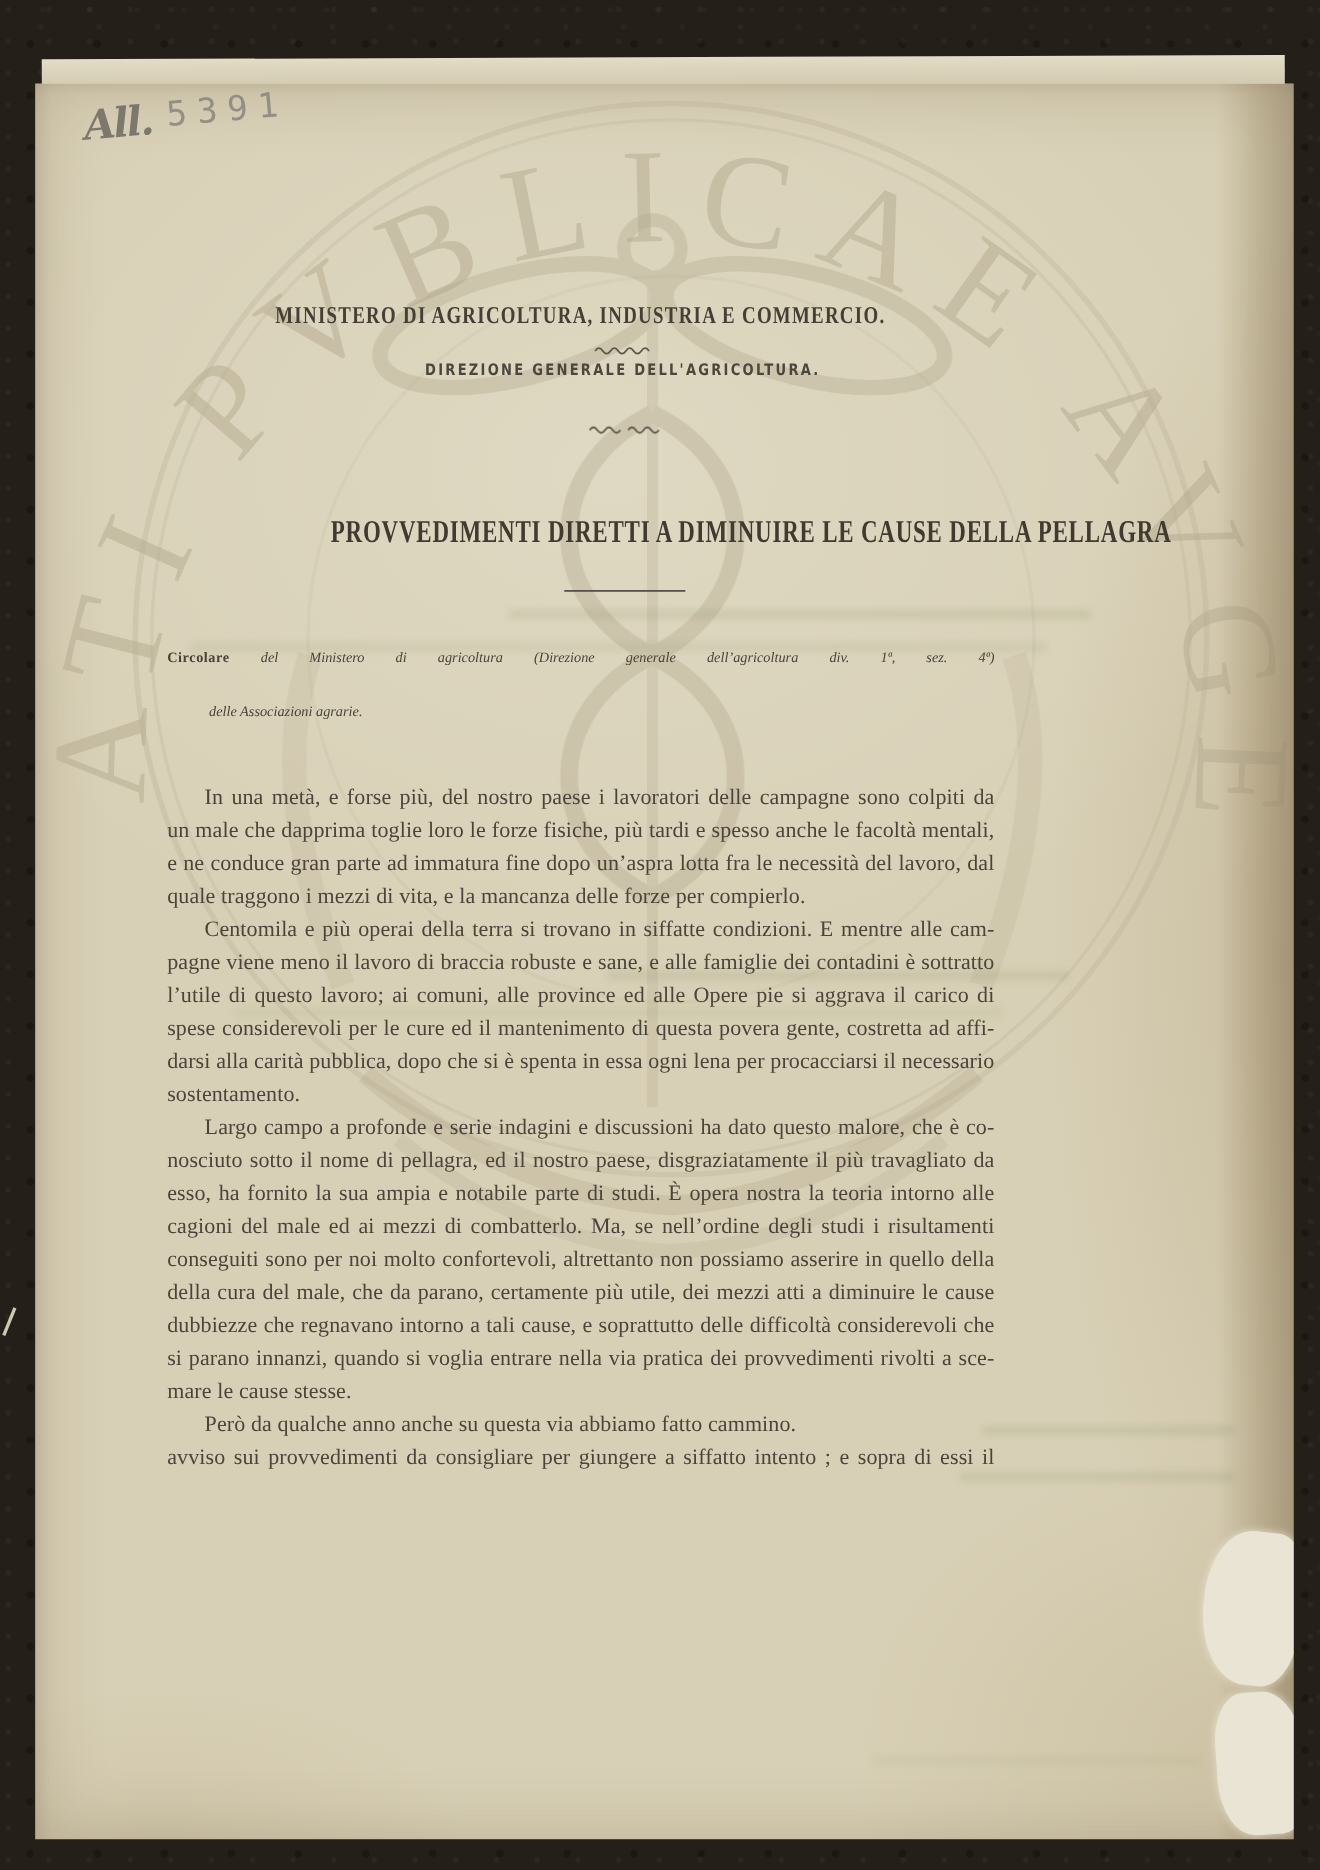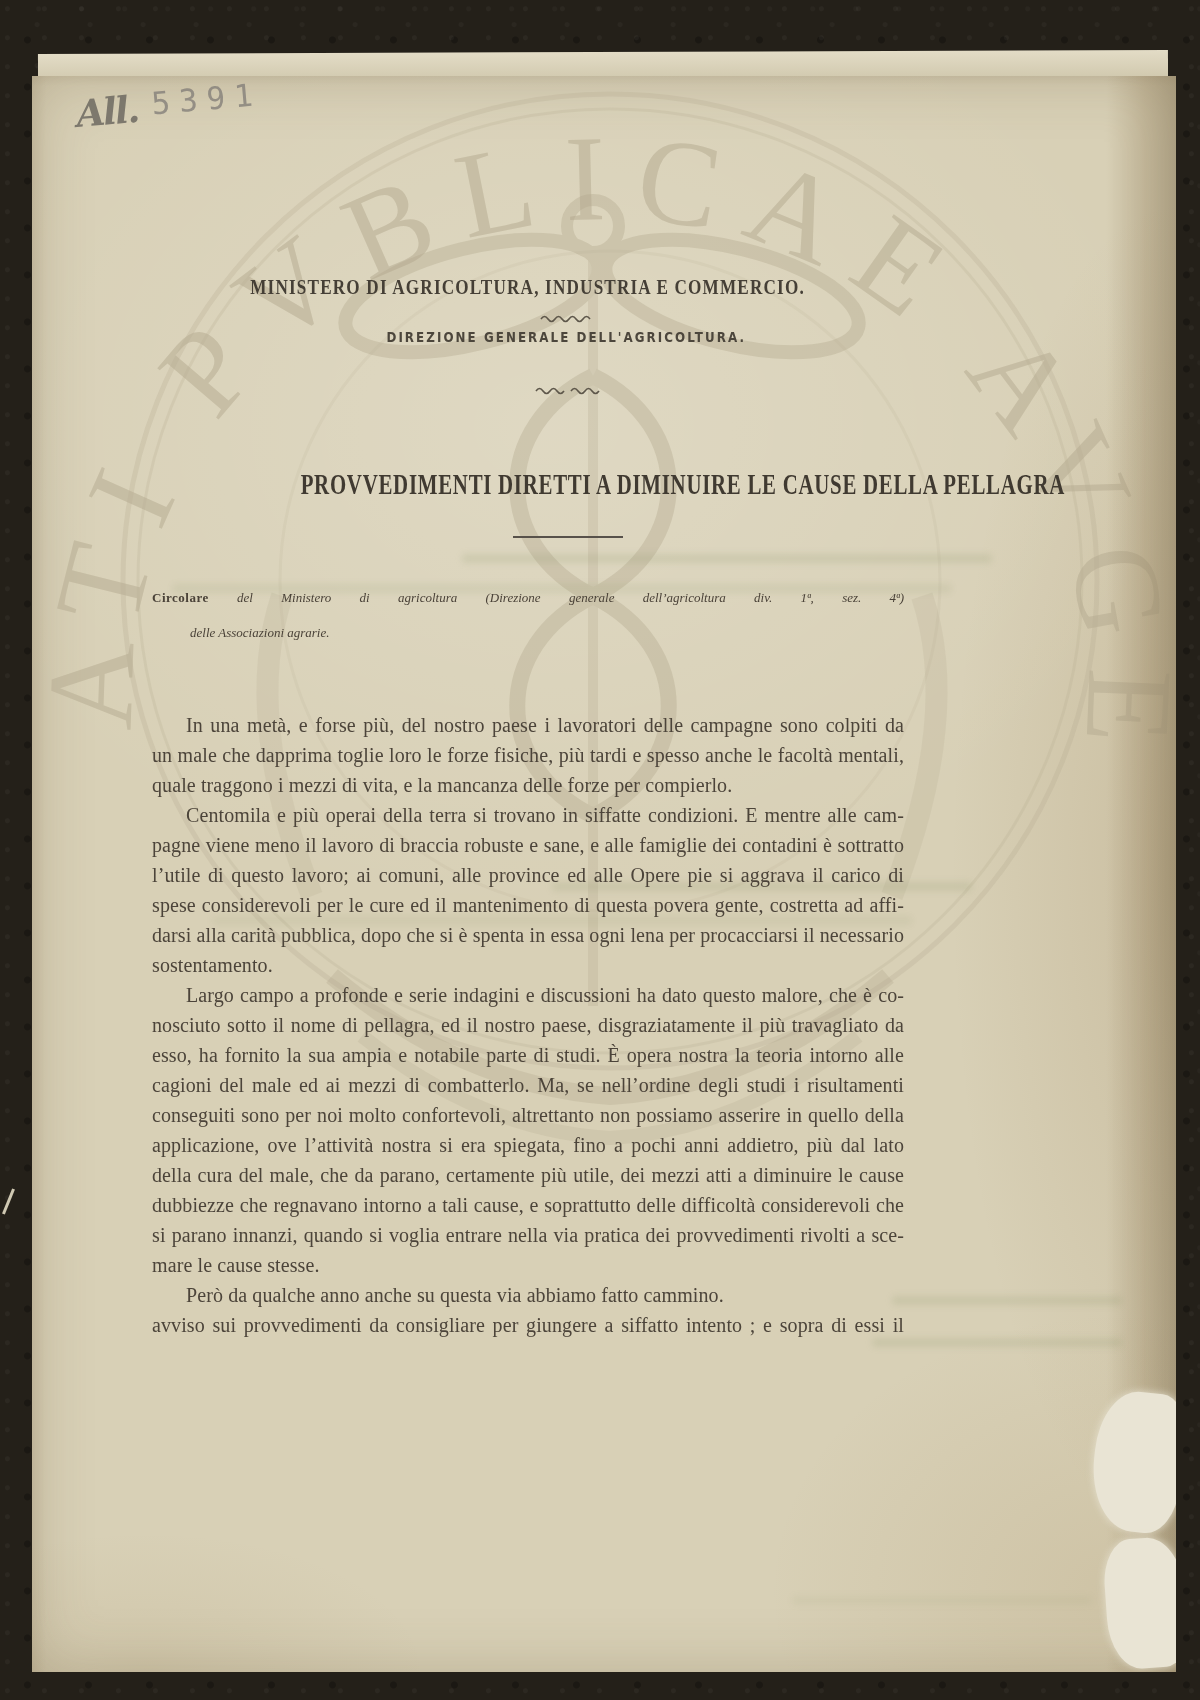--- a/index.html
+++ b/index.html
@@ -62,21 +62,21 @@
   .direzione{position:absolute;top:252px;width:100%;text-align:center;white-space:nowrap;transform:translateX(38px);}
   .direzione > span{display:inline-block;transform:scaleX(0.82);font-family:"DejaVu Sans",sans-serif;font-weight:bold;font-size:14.5px;letter-spacing:2.5px;color:#4c463c;}
 
   .main-title{position:absolute;top:392px;width:100%;text-align:center;white-space:nowrap;}
   .main-title > span{display:inline-block;transform:scaleX(0.72);font-weight:bold;font-size:29px;letter-spacing:1px;color:#403a31;}
 
   .title-rule{position:absolute;top:460px;left:50%;width:110px;height:2px;background:#57514a;transform:translateX(-15px);}
 
   .circolare{position:absolute;top:504px;width:100%;font-style:italic;font-size:13px;line-height:35px;color:#4a4238;}
   .circ-line{text-align:justify;text-align-last:justify;}
-  .circ-line.nolast{text-align-last:left;}
+  .circ-line.nolast{text-align-last:left;margin-top:14px;}
   .circ-line.ind{margin-left:38px;}
   .circ-lead{font-style:normal;font-weight:bold;letter-spacing:0.5px;}
 
   .bodytext{position:absolute;top:634px;width:100%;font-size:20px;line-height:30px;letter-spacing:0.1px;color:#4c443a;}
   .bline{text-align:left;white-space:normal;}
   .bline.just{text-align:justify;text-align-last:justify;}
   .bline.first{text-indent:34px;}
 </style>
 </head>
 <body>
@@ -161,33 +161,33 @@
     <div class="title-rule"></div>
 
     <div class="circolare">
       <div class="circ-line"><span class="circ-lead">Circolare</span><span> del Ministero di agricoltura (Direzione generale dell’agricoltura div. 1ª, sez. 4ª)</span></div>
       <div class="circ-line ind nolast">delle Associazioni agrarie.</div>
     </div>
 
     <div class="bodytext">
         <div class="bline first just">In una metà, e forse più, del nostro paese i lavoratori delle campagne sono colpiti da</div>
         <div class="bline just">un male che dapprima toglie loro le forze fisiche, più tardi e spesso anche le facoltà mentali,</div>
+        <div class="bline just">e ne conduce gran parte ad immatura fine dopo un’aspra lotta fra le necessità del lavoro, dal</div>
         <div class="bline">quale traggono i mezzi di vita, e la mancanza delle forze per compierlo.</div>
         <div class="bline first just">Centomila e più operai della terra si trovano in siffatte condizioni. E mentre alle cam-</div>
         <div class="bline just">pagne viene meno il lavoro di braccia robuste e sane, e alle famiglie dei contadini è sottratto</div>
         <div class="bline just">l’utile di questo lavoro; ai comuni, alle province ed alle Opere pie si aggrava il carico di</div>
         <div class="bline just">spese considerevoli per le cure ed il mantenimento di questa povera gente, costretta ad affi-</div>
         <div class="bline just">darsi alla carità pubblica, dopo che si è spenta in essa ogni lena per procacciarsi il necessario</div>
         <div class="bline">sostentamento.</div>
         <div class="bline first just">Largo campo a profonde e serie indagini e discussioni ha dato questo malore, che è co-</div>
         <div class="bline just">nosciuto sotto il nome di pellagra, ed il nostro paese, disgraziatamente il più travagliato da</div>
         <div class="bline just">esso, ha fornito la sua ampia e notabile parte di studi. È opera nostra la teoria intorno alle</div>
         <div class="bline just">cagioni del male ed ai mezzi di combatterlo. Ma, se nell’ordine degli studi i risultamenti</div>
         <div class="bline just">conseguiti sono per noi molto confortevoli, altrettanto non possiamo asserire in quello della</div>
-        <div class="bline just">applicazione, ove l’attività nostra si era spiegata, fino a pochi anni addietro, più dal lato</div>
         <div class="bline just">della cura del male, che da parano, certamente più utile, dei mezzi atti a diminuire le cause</div>
         <div class="bline just">dubbiezze che regnavano intorno a tali cause, e soprattutto delle difficoltà considerevoli che</div>
         <div class="bline just">si parano innanzi, quando si voglia entrare nella via pratica dei provvedimenti rivolti a sce-</div>
         <div class="bline">mare le cause stesse.</div>
         <div class="bline first">Però da qualche anno anche su questa via abbiamo fatto cammino.</div>
         <div class="bline just">avviso sui provvedimenti da consigliare per giungere a siffatto intento ; e sopra di essi il</div>
       </div>
 
   </div>
 </div>

